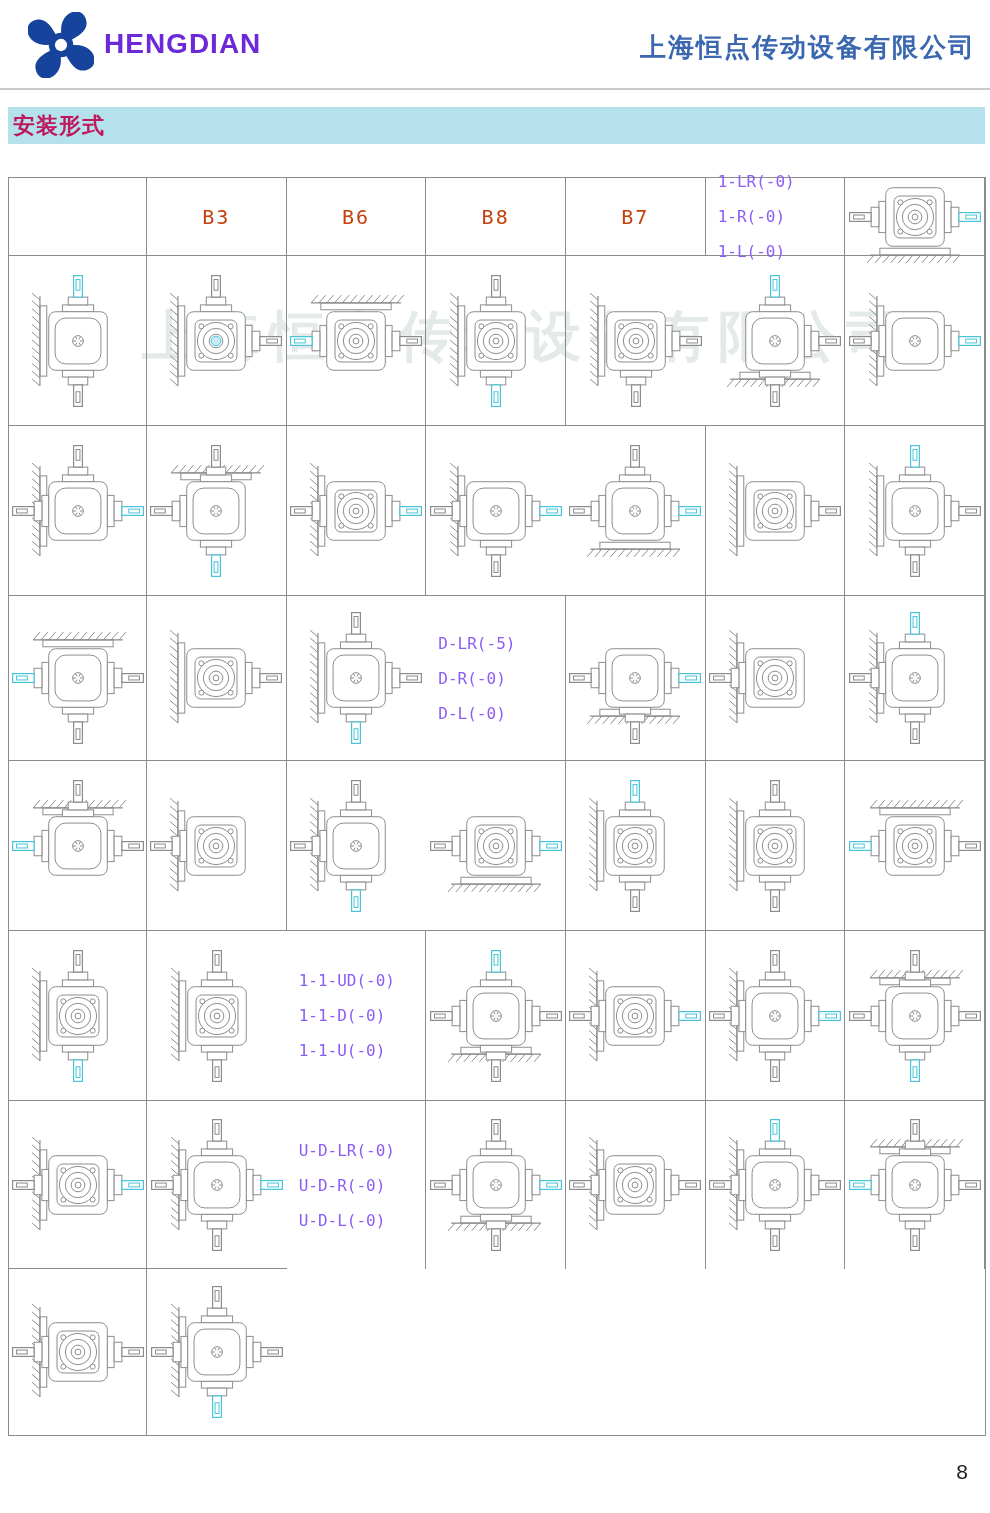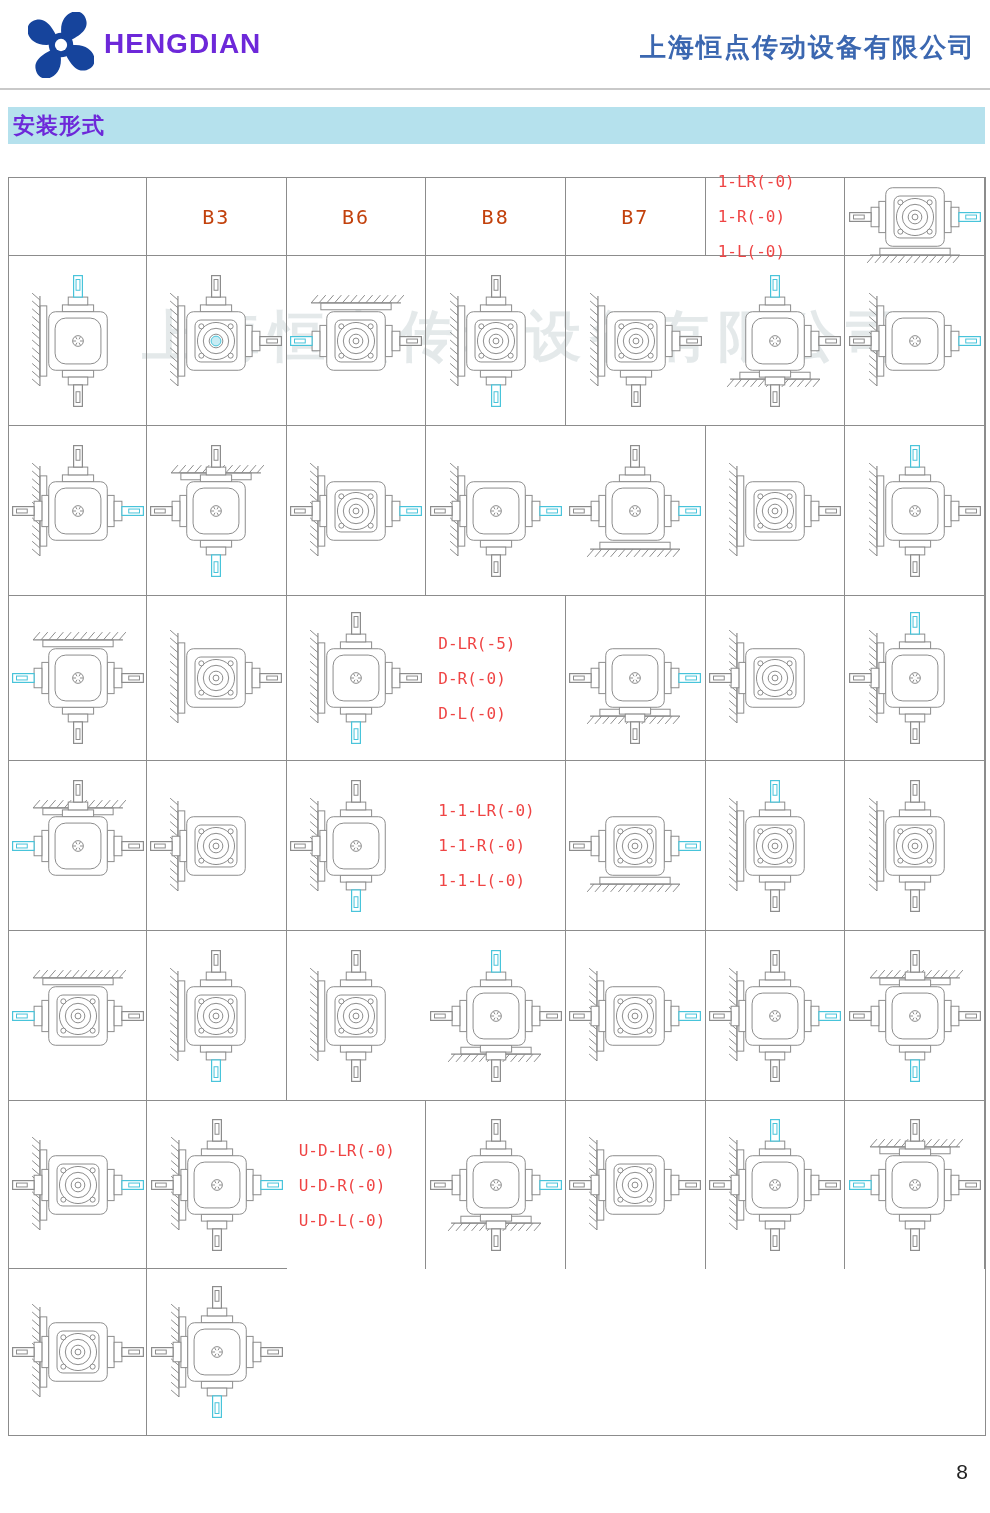--- a/index.html
+++ b/index.html
@@ -7,33 +7,33 @@
 
   
   .hdr{position:absolute;left:0;top:0;width:990px;height:90px;}
   .logo{position:absolute;left:28px;top:12px;width:66px;height:66px;}
   .brand{position:absolute;left:104px;top:28px;font-size:28px;font-weight:bold;letter-spacing:1px;color:#6d28d9;}
   .company{position:absolute;right:14px;top:30px;font-family:"Liberation Serif",serif;font-weight:bold;font-size:26px;letter-spacing:2px;color:#3b67b0;}
   .hdr-rule{position:absolute;left:0;top:88px;width:990px;height:0;border-top:2px solid #c9c9c9;}
 
   
   .banner{position:absolute;left:8px;top:107px;width:977px;height:37px;background:#b5e1ed;display:flex;align-items:center;}
-  .banner span{font-size:22px;font-weight:bold;color:#6d28d9;padding-left:5px;letter-spacing:1px;}
+  .banner span{font-size:22px;font-weight:bold;color:#be185d;padding-left:5px;letter-spacing:1px;}
 
   
   .wm{position:absolute;left:142px;top:300px;width:840px;font-size:55px;font-weight:bold;letter-spacing:9px;color:#dbe2e4;opacity:.75;white-space:nowrap;overflow:hidden;z-index:0;pointer-events:none;}
 
   
   .tbl{position:absolute;left:8px;top:177px;width:976px;display:grid;grid-template-columns:138px repeat(6,1fr);grid-template-rows:78px 170px 170px 165px 170px 170px 168px 166px;border:1px solid #8c8c8c;z-index:1;background:transparent;}
   .cell{border-right:1px solid #8c8c8c;border-bottom:1px solid #8c8c8c;background:transparent;position:relative;}
   .cell.last-col{border-right:none;}
   .cell.last-row{border-bottom:none;}
   .colhead{display:flex;align-items:center;justify-content:center;font-family:"DejaVu Sans Mono",monospace;font-size:20px;color:#c2410c;letter-spacing:2px;}
   .rowlabel{display:flex;flex-direction:column;justify-content:center;gap:16px;padding-left:12px;}
-  .rowlabel div{font-family:"DejaVu Sans Mono",monospace;font-size:16px;color:#ef4444;letter-spacing:0px;white-space:nowrap;}
+  .rowlabel div{font-family:"DejaVu Sans Mono",monospace;font-size:16px;color:#8b5cf6;letter-spacing:0px;white-space:nowrap;}
   .drawcell{display:flex;align-items:center;justify-content:center;}
   .drawcell svg{display:block;}
 
   .pageno{position:absolute;right:22px;top:1460px;font-size:21px;color:#222;}
 </style>
 </head>
 <body>
 
 <div class="hdr">
   <svg class="logo" viewBox="-35 -35 70 70">
@@ -1111,25 +1111,20 @@
         <rect x="46" y="59.5" width="47" height="47" rx="11" fill="#fff" stroke="#8a8a8a" stroke-width="1"></rect>
         <circle cx="69.5" cy="83" r="5.5" fill="none" stroke="#8a8a8a"></circle>
         <line x1="71.5" y1="83" x2="74.5" y2="83" stroke="#8a8a8a"></line>
         <line x1="70.5" y1="84.73205080756888" x2="72" y2="87.3301270189222" stroke="#8a8a8a"></line>
         <line x1="68.5" y1="84.73205080756888" x2="67" y2="87.3301270189222" stroke="#8a8a8a"></line>
         <line x1="67.5" y1="83" x2="64.5" y2="83" stroke="#8a8a8a"></line>
         <line x1="68.5" y1="81.26794919243112" x2="67" y2="78.6698729810778" stroke="#8a8a8a"></line>
         <line x1="70.5" y1="81.26794919243112" x2="72" y2="78.6698729810778" stroke="#8a8a8a"></line>
       </svg>
     </div>
-    <div class="cell rowlabel">
-      <div>1-1-LR(-0)</div>
-      <div>1-1-R(-0)</div>
-      <div>1-1-L(-0)</div>
-    </div>
     <div class="cell drawcell">
       <svg viewBox="0 0 139 166" width="136" height="162">
         <g transform="rotate(0 69.5 83)">
           <rect x="33.5" y="115" width="72" height="7" fill="#fff" stroke="#8a8a8a" stroke-width="1"></rect>
           <line x1="23.5" y1="122" x2="115.5" y2="122" stroke="#8a8a8a" stroke-width="1.2"></line>
           <line x1="27.5" y1="122" x2="20.5" y2="130" stroke="#8a8a8a"></line>
           <line x1="35.5" y1="122" x2="28.5" y2="130" stroke="#8a8a8a"></line>
           <line x1="43.5" y1="122" x2="36.5" y2="130" stroke="#8a8a8a"></line>
           <line x1="51.5" y1="122" x2="44.5" y2="130" stroke="#8a8a8a"></line>
           <line x1="59.5" y1="122" x2="52.5" y2="130" stroke="#8a8a8a"></line>
@@ -1368,20 +1363,25 @@
         <circle cx="69.5" cy="83" r="19" fill="none" stroke="#8a8a8a"></circle>
         <circle cx="69.5" cy="83" r="13" fill="none" stroke="#8a8a8a"></circle>
         <circle cx="69.5" cy="83" r="7" fill="none" stroke="#8a8a8a"></circle>
         <circle cx="69.5" cy="83" r="3" fill="none" stroke="#8a8a8a"></circle>
         <circle cx="54.5" cy="68" r="2.6" fill="none" stroke="#8a8a8a"></circle>
         <circle cx="84.5" cy="68" r="2.6" fill="none" stroke="#8a8a8a"></circle>
         <circle cx="54.5" cy="98" r="2.6" fill="none" stroke="#8a8a8a"></circle>
         <circle cx="84.5" cy="98" r="2.6" fill="none" stroke="#8a8a8a"></circle>
       </svg>
     </div>
+    <div class="cell rowlabel">
+      <div>1-1-UD(-0)</div>
+      <div>1-1-D(-0)</div>
+      <div>1-1-U(-0)</div>
+    </div>
     <div class="cell drawcell">
       <svg viewBox="0 0 139 166" width="136" height="162">
         <g transform="rotate(0 69.5 83)">
           <rect x="33.5" y="115" width="72" height="7" fill="#fff" stroke="#8a8a8a" stroke-width="1"></rect>
           <line x1="23.5" y1="122" x2="115.5" y2="122" stroke="#8a8a8a" stroke-width="1.2"></line>
           <line x1="27.5" y1="122" x2="20.5" y2="130" stroke="#8a8a8a"></line>
           <line x1="35.5" y1="122" x2="28.5" y2="130" stroke="#8a8a8a"></line>
           <line x1="43.5" y1="122" x2="36.5" y2="130" stroke="#8a8a8a"></line>
           <line x1="51.5" y1="122" x2="44.5" y2="130" stroke="#8a8a8a"></line>
           <line x1="59.5" y1="122" x2="52.5" y2="130" stroke="#8a8a8a"></line>

